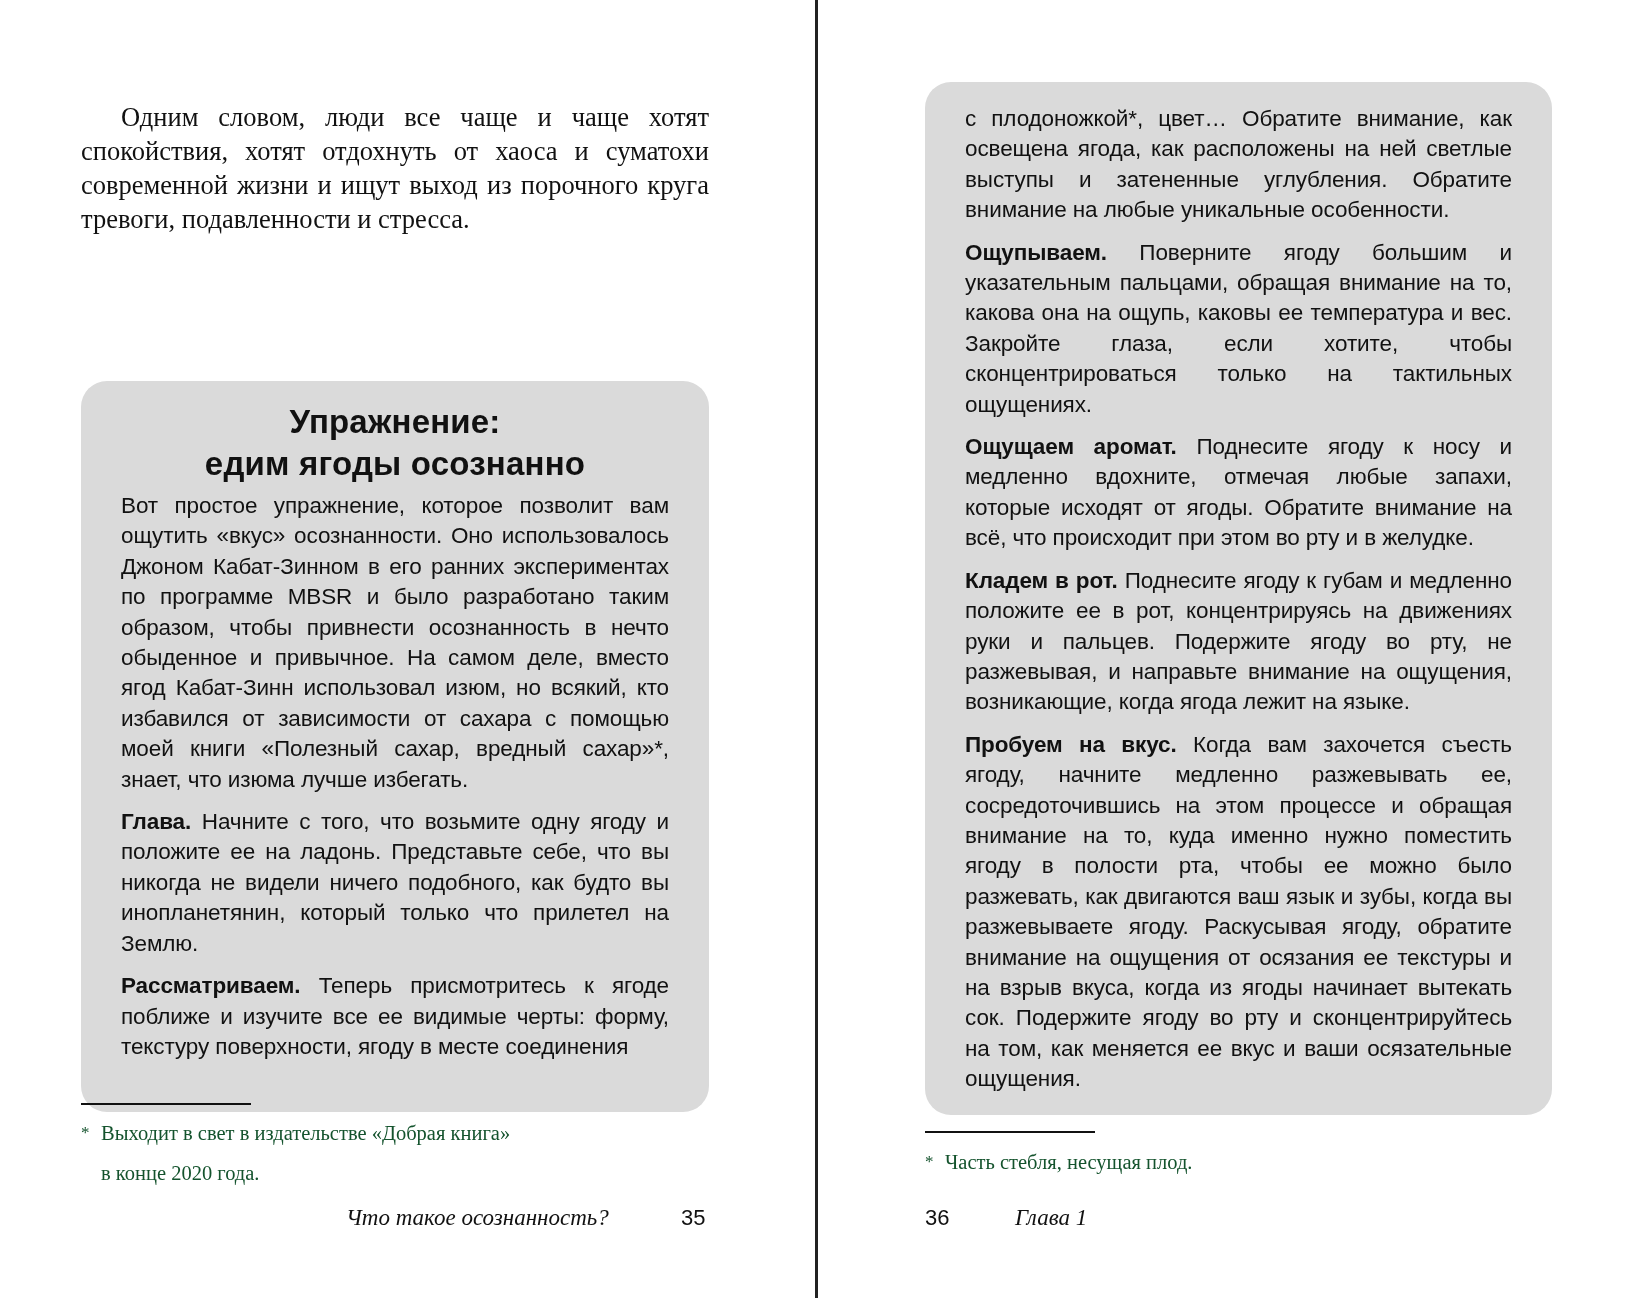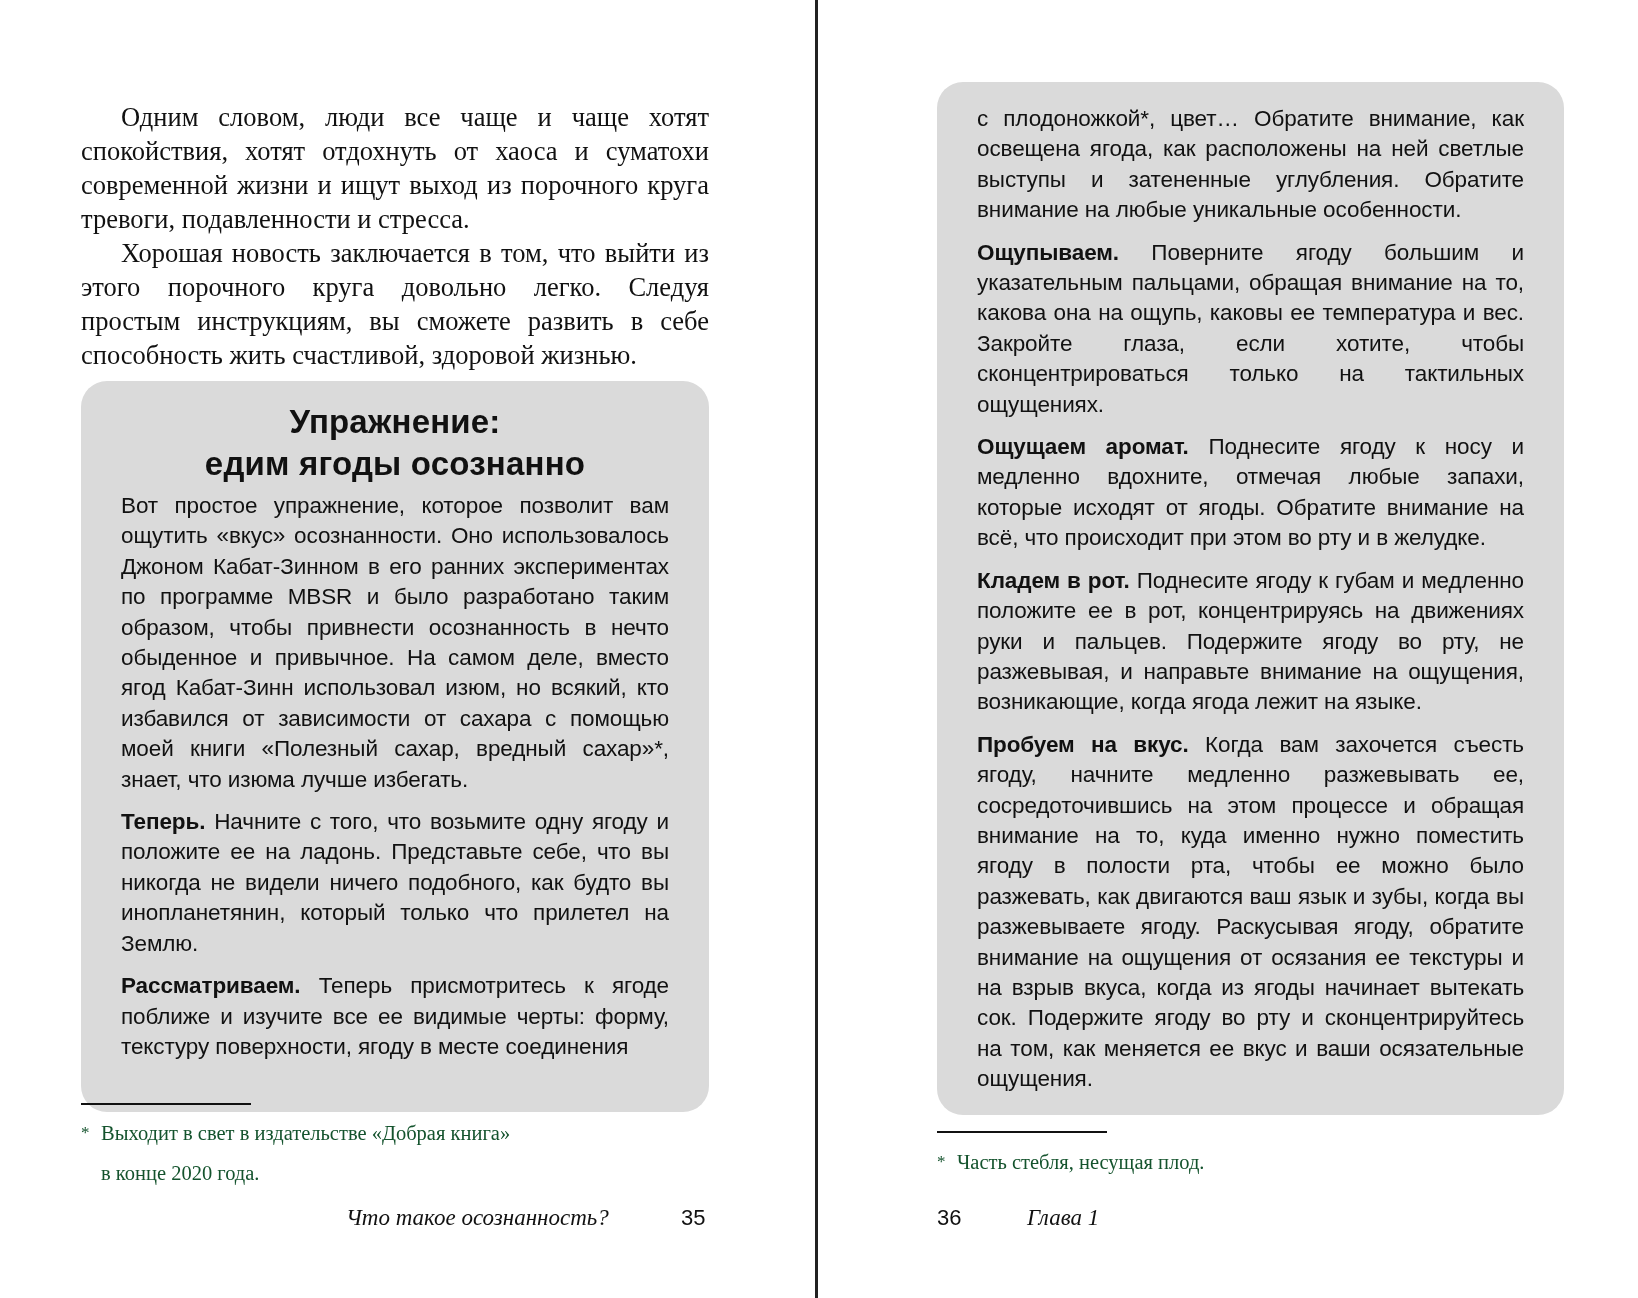--- a/index.html
+++ b/index.html
@@ -2,21 +2,21 @@
 <html><head>
 <meta charset="utf-8">
 <style>
   html, body { margin: 0; padding: 0; }
   body {
     width: 1638px; height: 1298px; position: relative; overflow: hidden;
     background: #ffffff; color: #111111;
   }
   .page { position: absolute; top: 0; height: 1298px; }
   .page-left { left: 0; width: 815px; }
-  .page-right { left: 818px; width: 656px; margin-left: 12px; }
+  .page-right { left: 818px; width: 656px; }
   .spine {
     position: absolute; left: 815px; top: 0; width: 3px; height: 1298px;
     background: #222222;
   }
   .serif-body {
     position: absolute; left: 81px; top: 88px; width: 628px;
     font-family: "Liberation Serif", "DejaVu Serif", serif;
     font-size: 26.5px; line-height: 34px; text-align: justify;
     color: #111;
     margin-top: 12px;
@@ -56,31 +56,30 @@
     font-family: "Liberation Serif", "DejaVu Serif", serif; font-style: italic; font-size: 23px;
   }
   .running .num { font-family: "Liberation Sans", "DejaVu Sans", sans-serif; }
 </style>
 </head>
 <body>
 
 <div class="page page-left">
   <div class="serif-body">
     <p>Одним словом, люди все чаще и чаще хотят спокойствия, хотят отдохнуть от хаоса и суматохи современной жизни и ищут выход из порочного круга тревоги, подавленности и стресса.</p>
-    <p>Хорошая новость заключается в том, что выйти из этого порочного круга довольно легко. Следуя простым инструкциям, вы сможете развить в себе способность жить счастливой, здоровой жизнью.</p>
   </div>
 
   <div class="box box-left">
     <h2 class="box-title">
       <span>Упражнение:</span>
       <span>едим ягоды осознанно</span>
     </h2>
     <p>Вот простое упражнение, которое позволит вам ощутить «вкус» осознанности. Оно использовалось Джоном Кабат-Зинном в его ранних экспериментах по программе MBSR и было разработано таким образом, чтобы привнести осознанность в нечто обыденное и привычное. На самом деле, вместо ягод Кабат-Зинн использовал изюм, но всякий, кто избавился от зависимости от сахара с помощью моей книги «Полезный сахар, вредный сахар»*, знает, что изюма лучше избегать.</p>
     <p>
-      <b>Теперь.</b>
+      <b>Глава.</b>
       <span>Начните с того, что возьмите одну ягоду и положите ее на ладонь. Представьте себе, что вы никогда не видели ничего подобного, как будто вы инопланетянин, который только что прилетел на Землю.</span>
     </p>
     <p>
       <b>Рассматриваем.</b>
       <span>Теперь присмотритесь к ягоде поближе и изучите все ее видимые черты: форму, текстуру поверхности, ягоду в месте соединения</span>
     </p>
   </div>
 
   <div class="fn-rule" style="left:81px; top:1103px;"></div>
   <div class="footnote" style="left:81px; top:1113px;">

